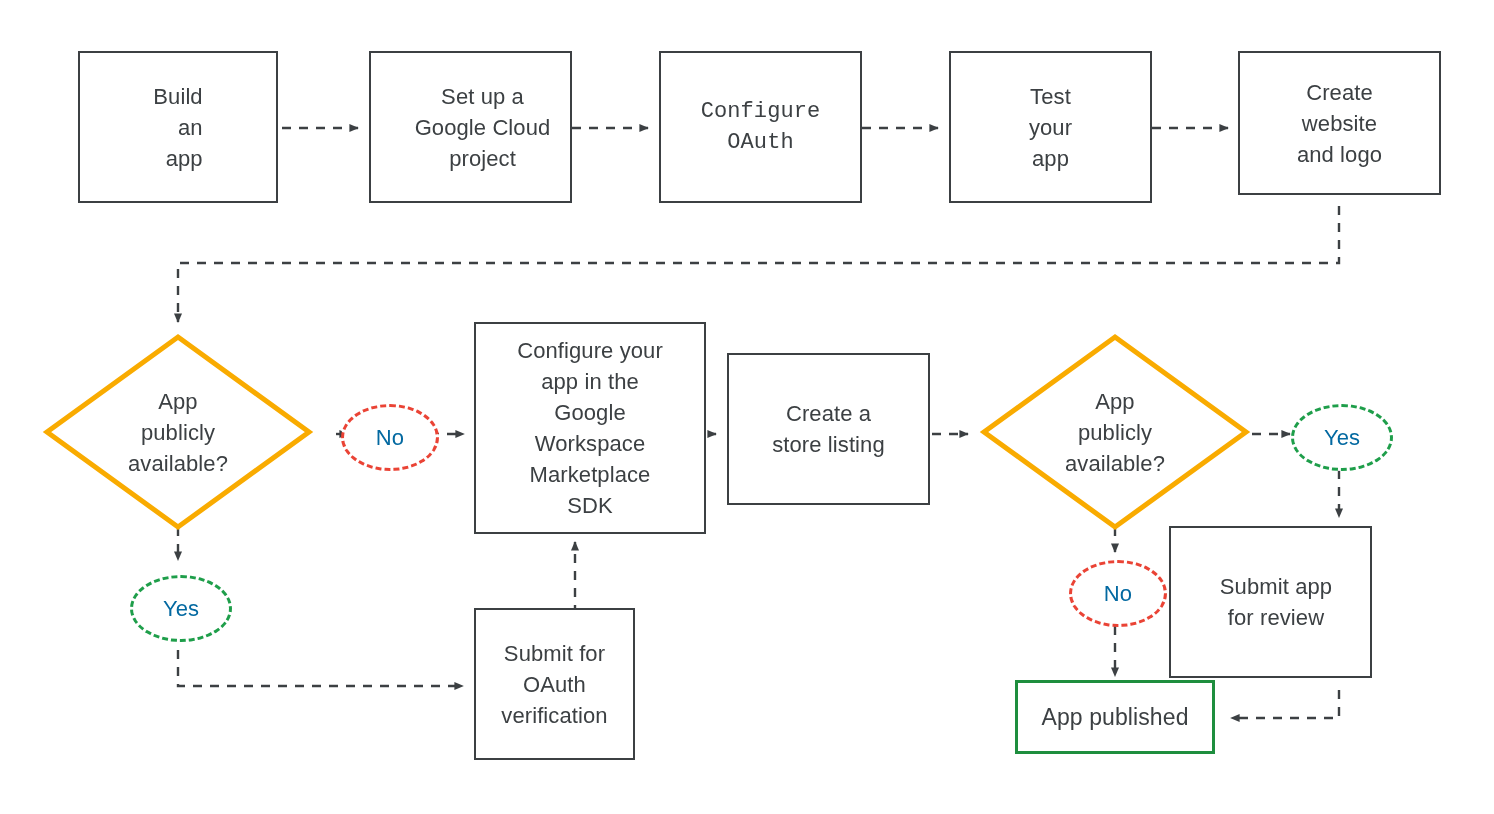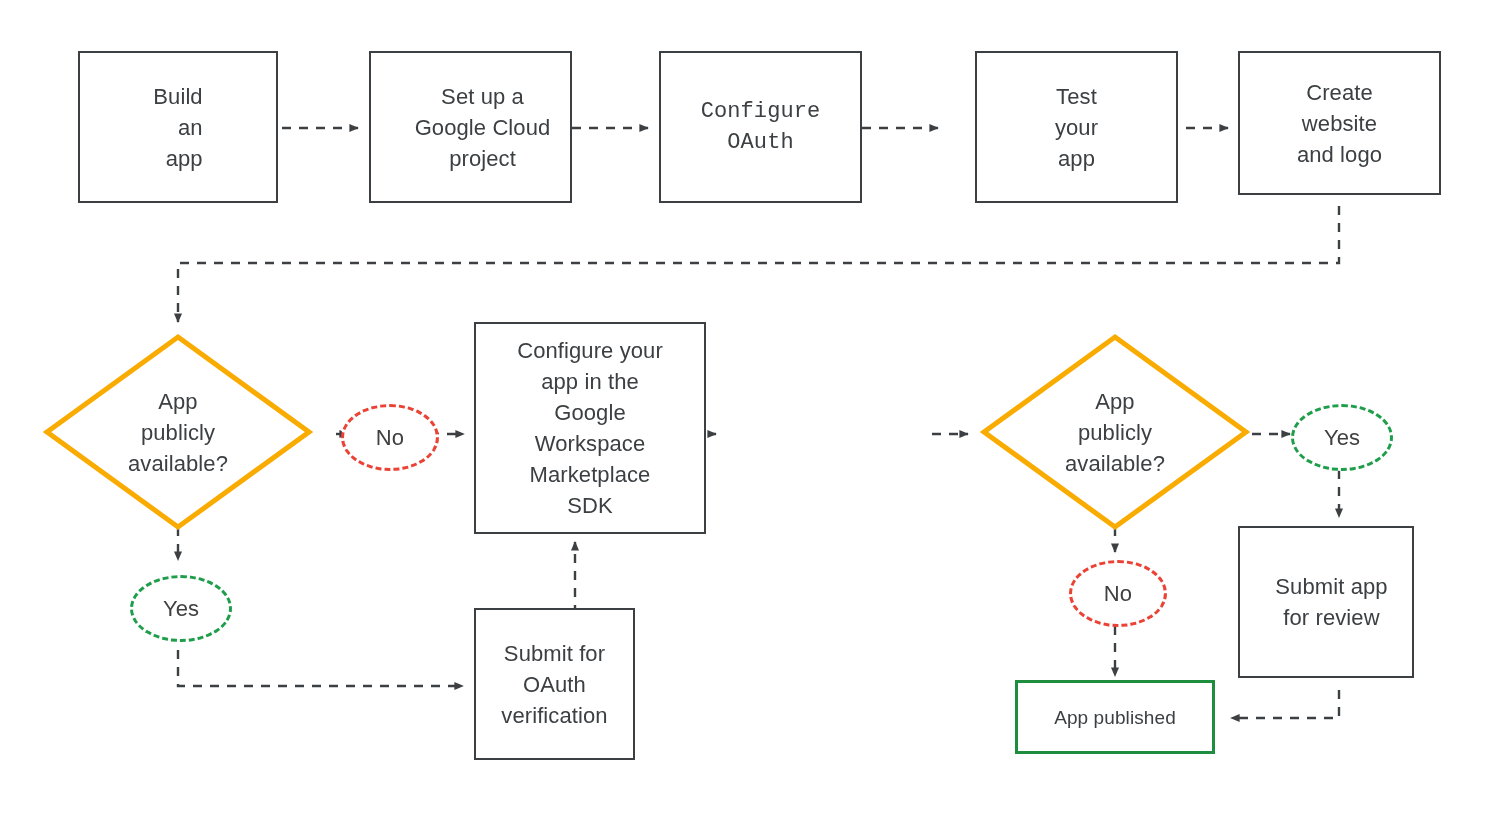--- a/index.html
+++ b/index.html
@@ -37,21 +37,21 @@
     line-height: 31px;
     background: #ffffff;
     white-space: pre-line;
     letter-spacing: 0.1px;
   }
   .node.process {
     border: 2.5px solid #3c4043;
   }
   .node.terminal {
     border: 3px solid #1e8e3e;
-    font-size: 19px;
+    font-size: 23px;
   }
   .diamond-wrap {
     position: absolute;
   }
   .diamond-wrap svg {
     position: absolute;
     left: 0;
     top: 0;
     overflow: visible;
   }
@@ -70,21 +70,21 @@
     line-height: 31px;
     white-space: pre-line;
     letter-spacing: 0.1px;
   }
   .edge-label {
     position: absolute;
     display: flex;
     align-items: center;
     justify-content: center;
     text-align: center;
-    color: #404040;
+    color: #0369a1;
     font-size: 22px;
     background: #ffffff;
     border-radius: 50%;
     letter-spacing: 0.1px;
   }
   .edge-label.yes {
     border: 3px dashed #1e9e4a;
   }
   .edge-label.no {
     border: 3px dashed #ea4335;
@@ -132,21 +132,21 @@
     <span>Set up a
 Google Cloud
 project</span>
   </div>
 
   <div class="node process" style="left:659px; top:51px; width:203px; height:152px;font-family:Liberation Mono, monospace;">
     <span>Configure
 OAuth</span>
   </div>
 
-  <div class="node process" style="left:949px; top:51px; width:203px; height:152px;margin-left:26px;">
+  <div class="node process" style="left:949px; top:51px; width:203px; height:152px;">
     <span>Test
 your
 app</span>
   </div>
 
   <div class="node process" style="left:1238px; top:51px; width:203px; height:144px;">
     <span>Create
 website
 and logo</span>
   </div>
@@ -162,37 +162,41 @@
 
   <div class="node process" style="left:474px; top:322px; width:232px; height:212px;">
     <span>Configure your
 app in the
 Google
 Workspace
 Marketplace
 SDK</span>
   </div>
 
+  <div class="node process" style="left:727px; top:353px; width:203px; height:152px;">
+    <span>Create a
+store listing</span>
+  </div>
 
   <div class="diamond-wrap" style="left:981px; top:334px; width:268px; height:196px;">
     <svg width="268" height="196" viewBox="0 0 268 196">
       <polygon points="134,3 265,98 134,193 3,98" fill="#ffffff" stroke="#f9ab00" stroke-width="5" stroke-linejoin="miter"></polygon>
     </svg>
     <div class="diamond-label">App
 publicly
 available?</div>
   </div>
 
   <div class="node process" style="left:474px; top:608px; width:161px; height:152px;">
     <span>Submit for
 OAuth
 verification</span>
   </div>
 
-  <div class="node process" style="left:1238px; top:526px; width:176px; height:152px;padding-left:11px;">
+  <div class="node process" style="left:1169px; top:526px; width:203px; height:152px;padding-left:11px;">
     <span>Submit app
 for review</span>
   </div>
 
   <div class="node terminal" style="left:1015px; top:680px; width:200px; height:74px;">
     <span>App published</span>
   </div>
 
   <div class="edge-label no" style="left:341px; top:404px; width:92px; height:61px;">
     <span>No</span>

